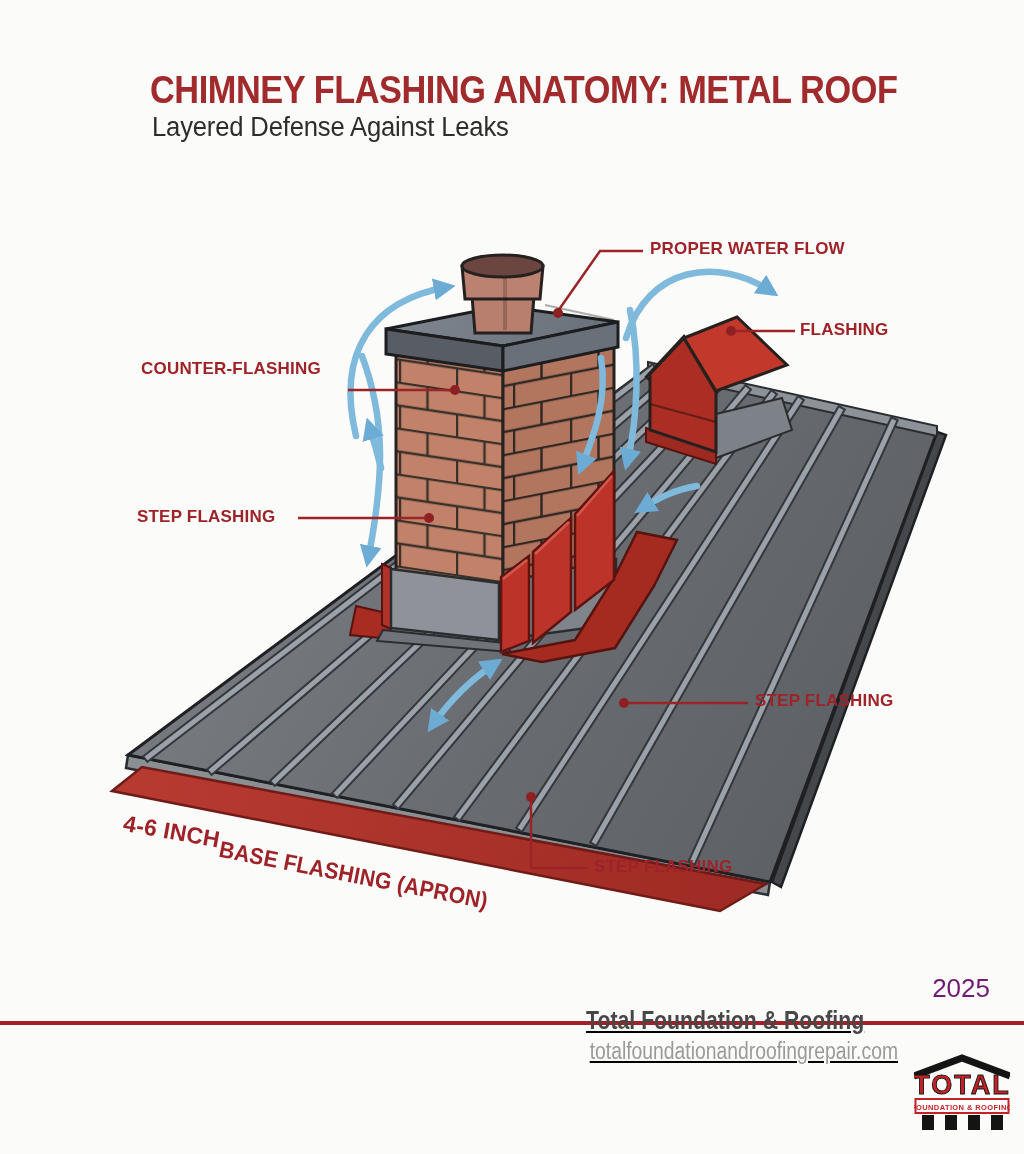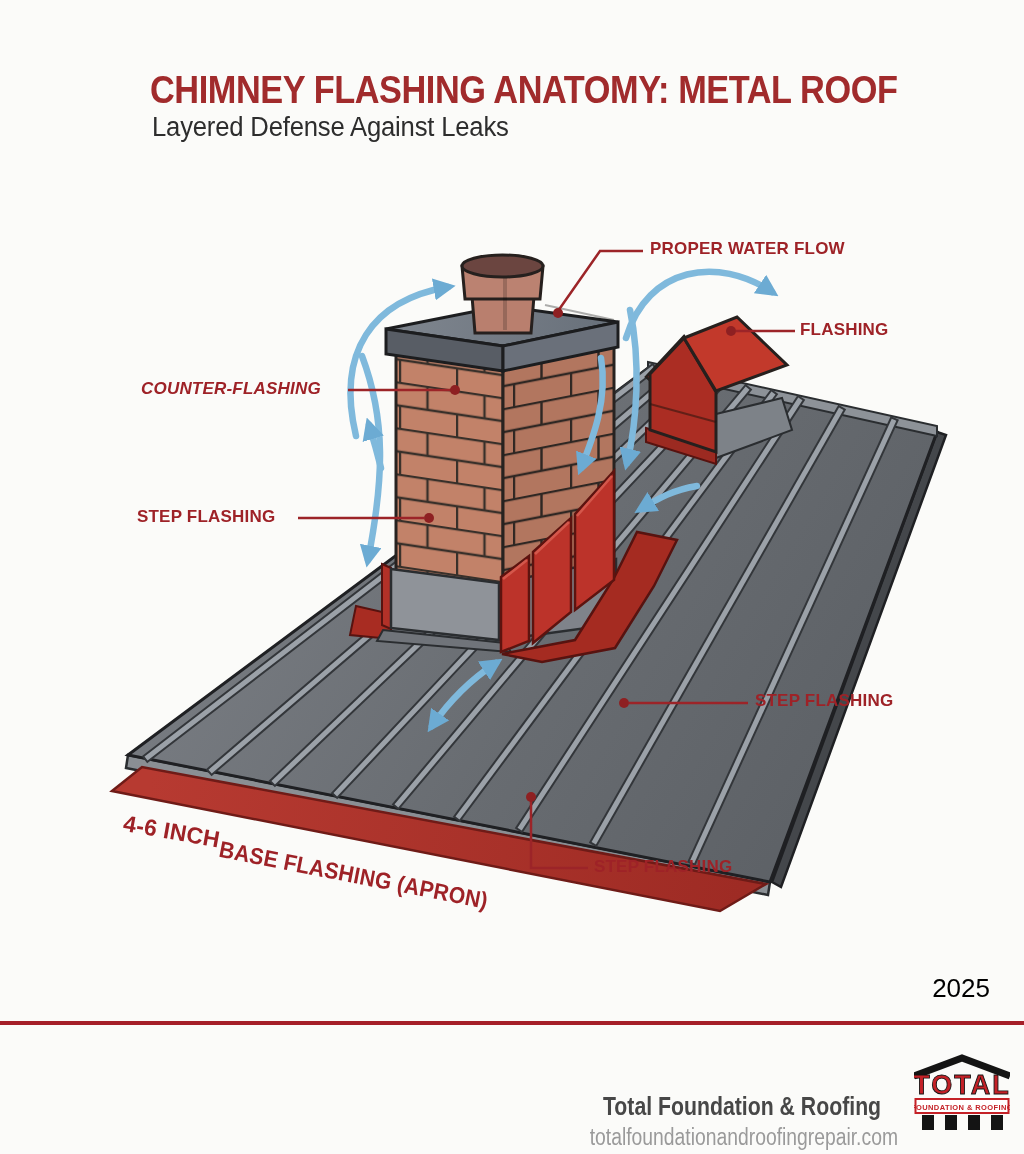--- a/index.html
+++ b/index.html
@@ -19,35 +19,35 @@
     font-size:27px;font-weight:400;letter-spacing:-.2px;color:#2d2d2d;
     transform:scaleX(.95);transform-origin:left top;white-space:nowrap;
   }
   
   .lbl{
     position:absolute;color:#9e2227;font-weight:700;font-size:17px;
     letter-spacing:.2px;white-space:nowrap;
   }
   .lbl-pwf{left:650px;top:239px;}
   .lbl-cricket{left:800px;top:320px;}
-  .lbl-counter{left:141px;top:379px;font-style:italic;}
+  .lbl-counter{left:141px;top:359px;}
   .lbl-step-left{left:137px;top:507px;}
   .lbl-step-right{left:755px;top:691px;}
   .lbl-step-bottom{left:594px;top:857px;}
   .lbl-inches{left:126px;top:810px;font-size:23px;transform:rotate(10deg);transform-origin:left top;}
   .lbl-apron{left:222px;top:836px;font-size:23px;transform:rotate(11deg) scaleX(.92);transform-origin:left top;}
   
   .year{
-    position:absolute;right:34px;top:973px;font-size:26px;color:#000000;
+    position:absolute;right:34px;top:973px;font-size:26px;color:#701a75;
   }
   .divider{
     position:absolute;left:0;top:1021px;width:1024px;height:4px;background:#a51f28;
   }
   .footer-text{
-    position:absolute;right:126px;top:1092px;text-align:center;
+    position:absolute;right:126px;top:1006px;text-align:left;text-decoration:underline;
   }
   .company{
     font-size:25px;font-weight:700;color:#474747;white-space:nowrap;
     transform:scaleX(.85);transform-origin:right center;
   }
   .website{
     margin-top:3px;font-size:23px;font-weight:400;color:#9a9a9a;white-space:nowrap;
     transform:scaleX(.84);transform-origin:right center;
   }
   .logo{position:absolute;left:914px;top:1054px;}

